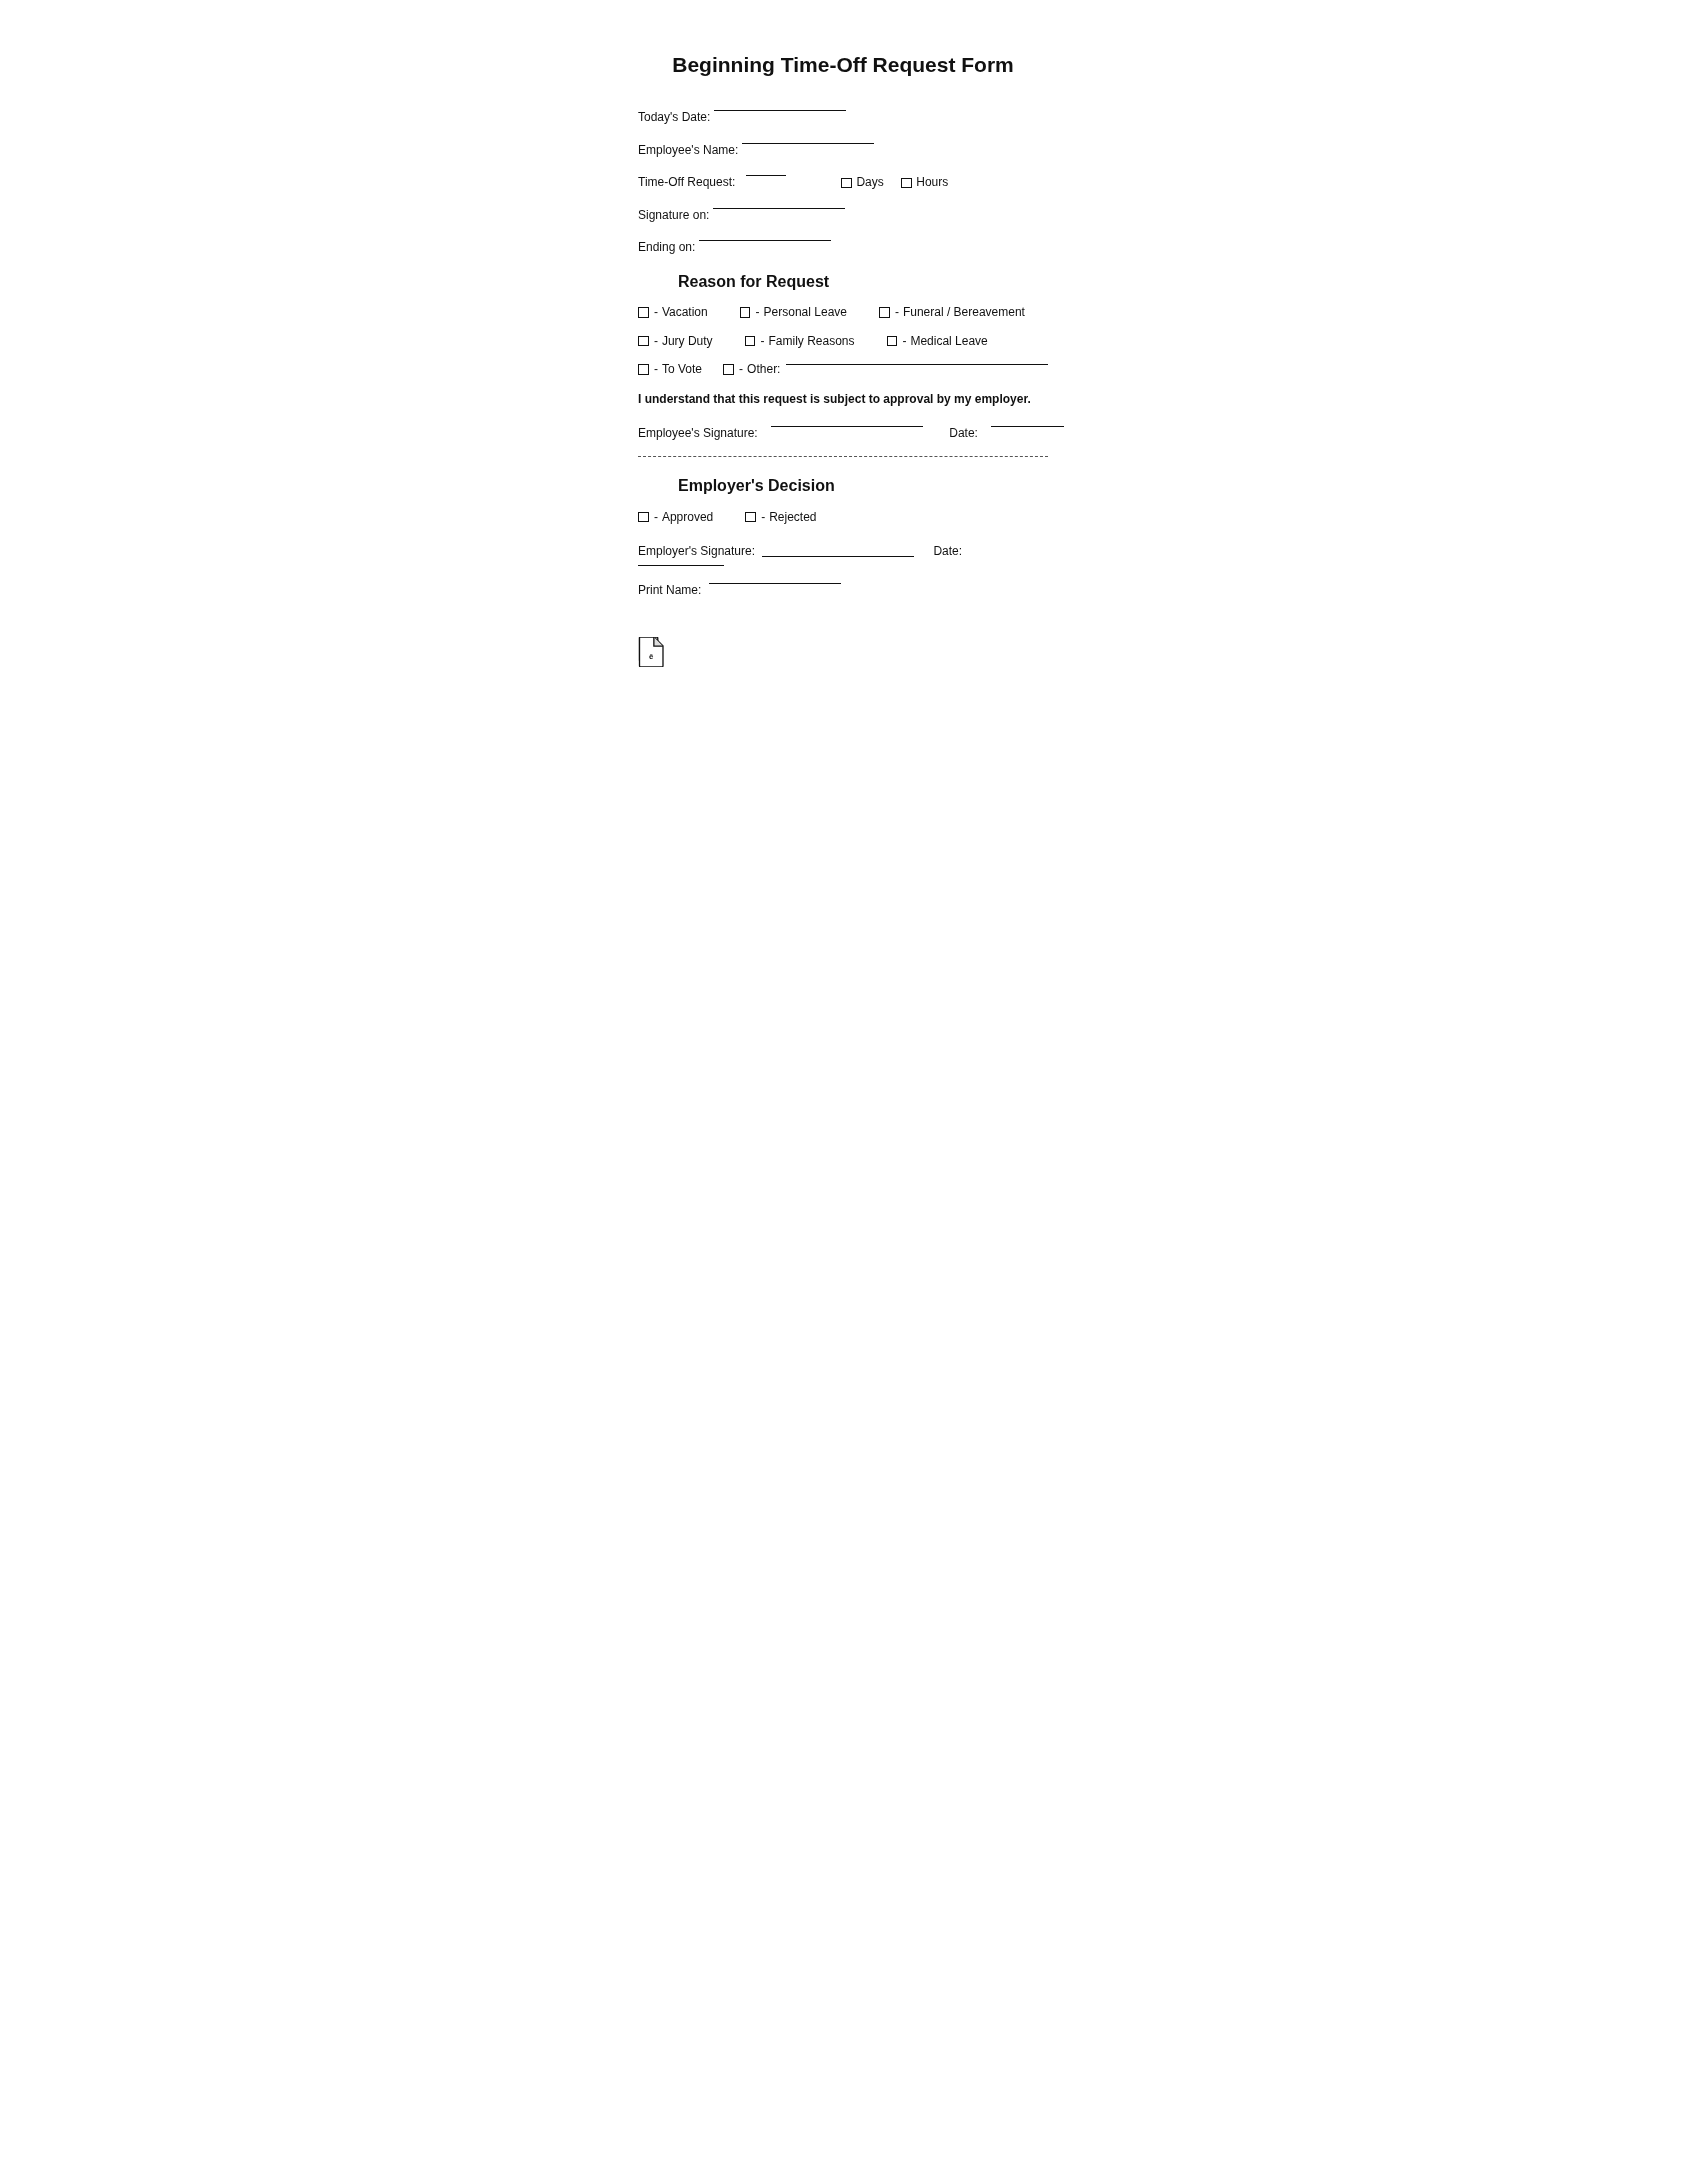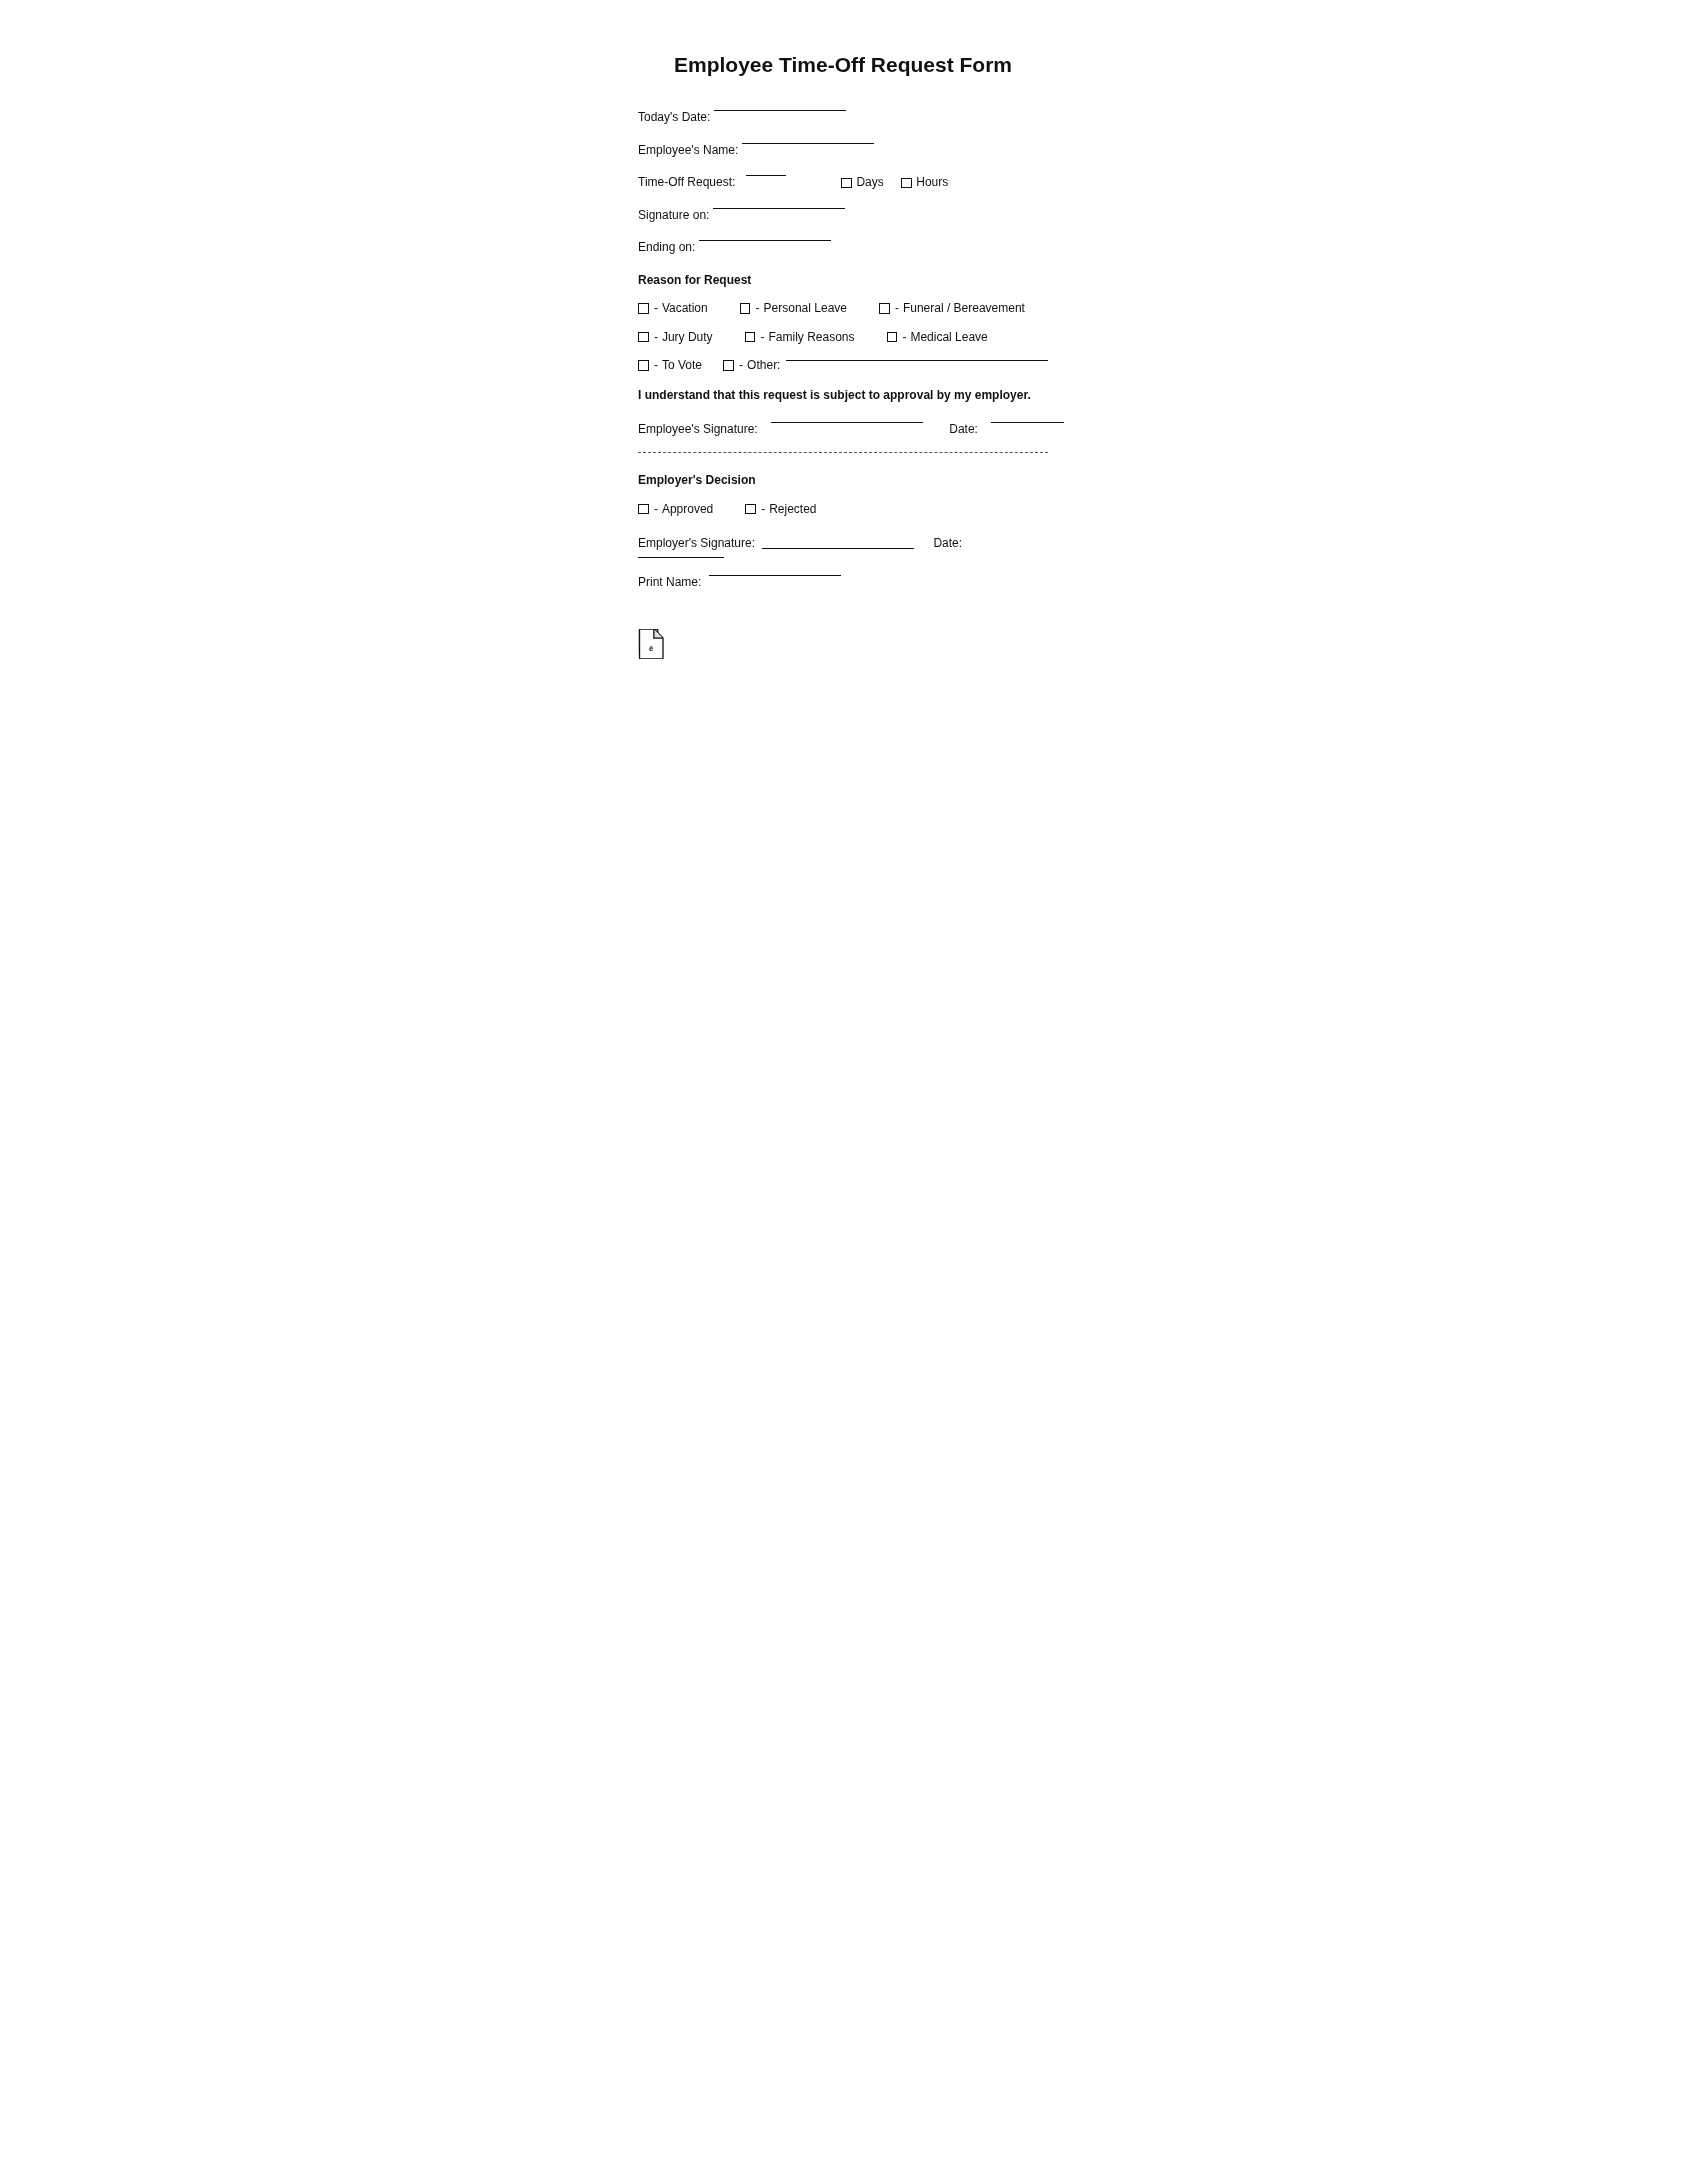--- a/index.html
+++ b/index.html
@@ -51,24 +51,25 @@
       min-width: 132px;
       height: 0.7px;
       margin-bottom: 1.3px;
     }
 
     .underline-short {
       min-width: 40px;
     }
 
     .section-title {
-      font-size: 12px;
+      font-size: 16px;
       font-weight: bold;
       margin-top: 13.2px;
       margin-bottom: 14.6px;
+      margin-left: 40px;
     }
 
     .checkbox-row {
       display: flex;
       align-items: center;
       gap: 32px;
       margin-bottom: 14.6px;
       font-size: 12px;
       flex-wrap: wrap;
     }
@@ -221,21 +222,21 @@
       min-width: 132px;
       height: 0.7px;
       margin-bottom: 1.3px;
     }
   </style>
 </head>
 <body>
 
 <div class="page">
 
-  <div class="page-title">Employee Time-Off Request Form</div>
+  <div class="page-title">Beginning Time-Off Request Form</div>
 
   <div class="field-row">
     <span class="field-label">Today's Date:</span>
     <span class="underline">&nbsp;</span>
   </div>
 
   <div class="field-row">
     <span class="field-label">Employee's Name:</span>
     <span class="underline">&nbsp;</span>
   </div>

